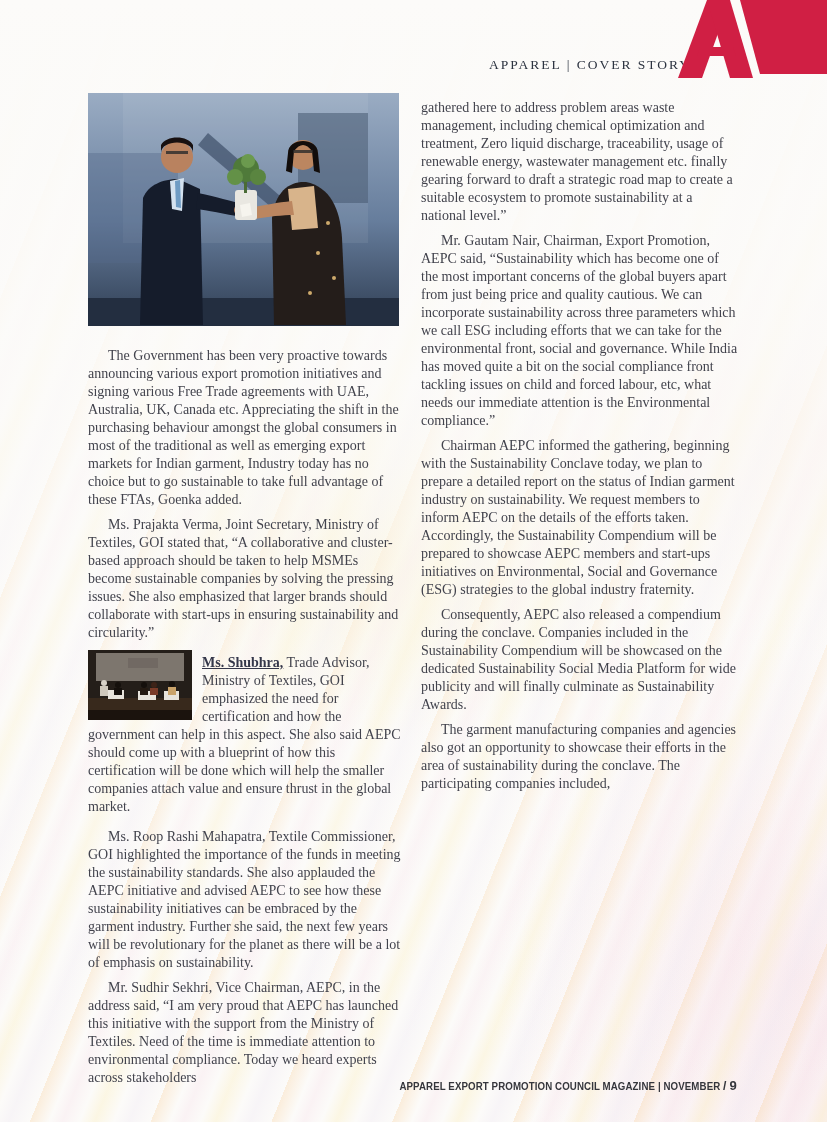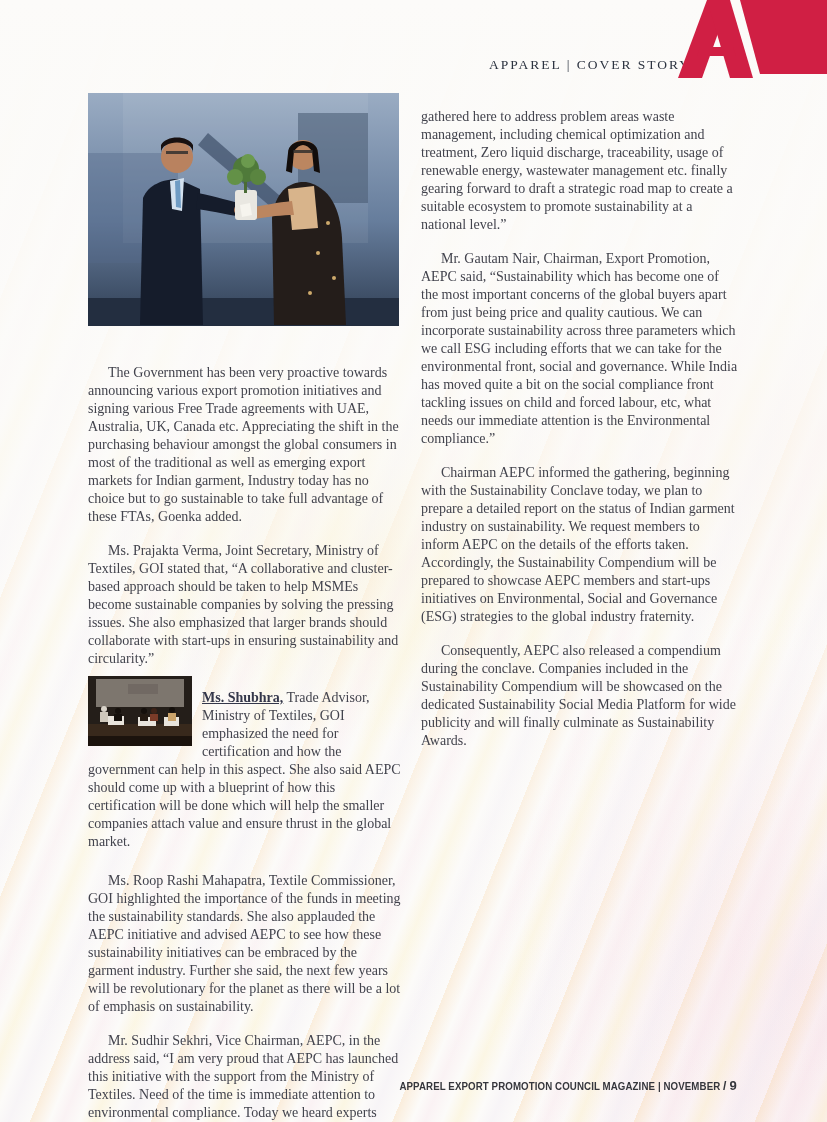--- a/index.html
+++ b/index.html
@@ -31,23 +31,23 @@
     position:absolute; top:57px; left:489px;
     font-size:13.5px; letter-spacing:2px;
     color:#2c3340; white-space:nowrap;
   }
   .logo { position:absolute; top:0; left:670px; width:157px; height:80px; }
   .main-photo {
     position:absolute; left:88px; top:93px; width:311px; height:233px;
     display:block;
   }
   .col { position:absolute; font-size:14px; line-height:18px; color:#42434d; }
-  .col-left  { left:88px;  top:348px; width:313px; }
+  .col-left  { left:88px;  top:340px; width:313px; }
   .col-right { left:421px; top:92px;  width:318px; }
-  .para { margin:16px 0 5px 0; text-indent:20px; }
+  .para { margin:7px 0 5px 0; text-indent:20px; }
   .para.no-indent { text-indent:0; }
   .para b { color:#34374a;text-decoration:underline; }
   .para-with-photo { margin:0 0 5px 0; overflow:hidden; }
   .para-with-photo::after { content:""; display:block; clear:both; }
   .small-photo {
     float:left; width:104px; height:70px;
     margin:3px 10px 3px 0;
   }
   .footer {
     position:absolute; top:1078px; right:90px;
@@ -148,20 +148,21 @@
 
     <p class="para">Ms. Roop Rashi Mahapatra, Textile Commissioner, GOI highlighted the importance of the funds in meeting the sustainability standards. She also applauded the AEPC initiative and advised AEPC to see how these sustainability initiatives can be embraced by the garment industry. Further she said, the next few years will be revolutionary for the planet as there will be a lot of emphasis on sustainability.</p>
     <p class="para">Mr. Sudhir Sekhri, Vice Chairman, AEPC, in the address said, “I am very proud that AEPC has launched this initiative with the support from the Ministry of Textiles. Need of the time is immediate attention to environmental compliance. Today we heard experts across stakeholders</p>
   </div>
 
   <div class="col col-right">
     <p class="para no-indent">gathered here to address problem areas waste management, including chemical optimization and treatment, Zero liquid discharge, traceability, usage of renewable energy, wastewater management etc. finally gearing forward to draft a strategic road map to create a suitable ecosystem to promote sustainability at a national level.”</p>
     <p class="para">Mr. Gautam Nair, Chairman, Export Promotion, AEPC said, “Sustainability which has become one of the most important concerns of the global buyers apart from just being price and quality cautious. We can incorporate sustainability across three parameters which we call ESG including efforts that we can take for the environmental front, social and governance. While India has moved quite a bit on the social compliance front tackling issues on child and forced labour, etc, what needs our immediate attention is the Environmental compliance.”</p>
     <p class="para">Chairman AEPC informed the gathering, beginning with the Sustainability Conclave today, we plan to prepare a detailed report on the status of Indian garment industry on sustainability. We request members to inform AEPC on the details of the efforts taken. Accordingly, the Sustainability Compendium will be prepared to showcase AEPC members and start-ups initiatives on Environmental, Social and Governance (ESG) strategies to the global industry fraternity.</p>
     <p class="para">Consequently, AEPC also released a compendium during the conclave.  Companies included in the Sustainability Compendium will be showcased on the dedicated Sustainability Social Media Platform for wide publicity and will finally culminate as Sustainability Awards.</p>
+    <p class="para">The garment manufacturing companies and agencies also got an opportunity to showcase their efforts in the area of sustainability during the conclave. The participating companies included,</p>
   </div>
 
   <div class="footer">
     <span>APPAREL EXPORT PROMOTION COUNCIL MAGAZINE | NOVEMBER</span>
     <span class="sep">/</span>
     <span class="page-num">9</span>
   </div>
 </div>
 
 </body></html>

